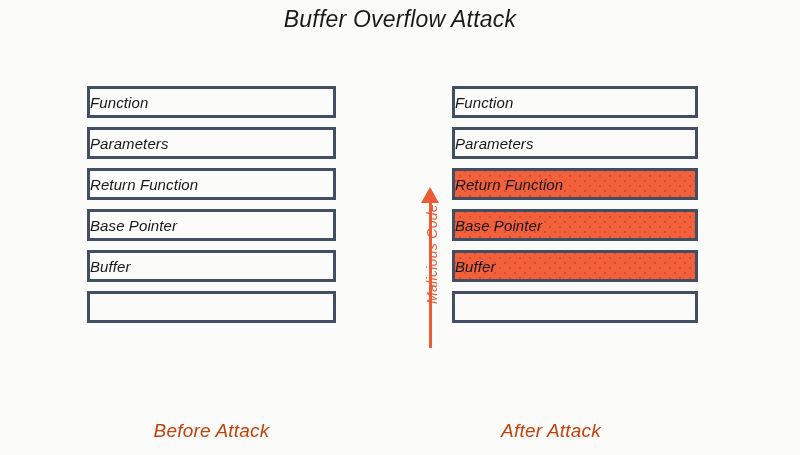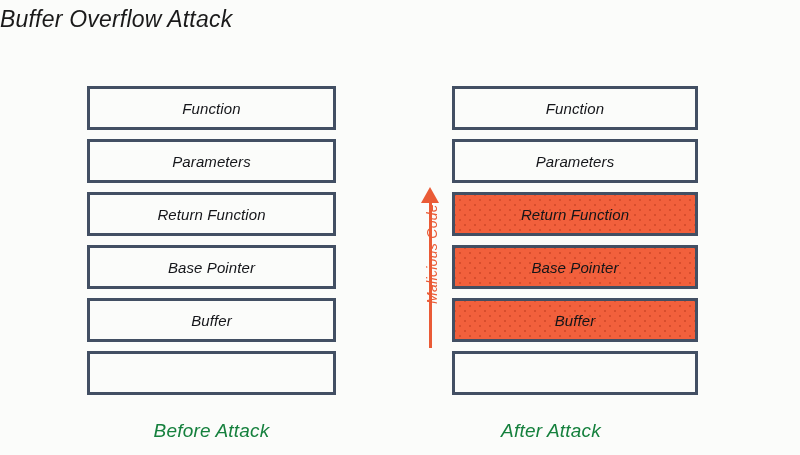--- a/index.html
+++ b/index.html
@@ -19,47 +19,47 @@
     position: absolute;
     inset: 0;
   }
 
   
   #title {
     position: absolute;
     top: 6px;
     left: 0;
     width: 800px;
-    text-align: left;
+    text-align: center;
     font-size: 23px;
     font-style: italic;
     font-weight: 400;
     color: #1a1a1a;
     letter-spacing: 0.2px;
   }
 
   
   .stack {
     position: absolute;
     top: 86px;
   }
   #stack-before { left: 87px; width: 249px; }
   #stack-after  { left: 452px; width: 246px; }
 
   
   .frame {
     position: relative;
     box-sizing: border-box;
-    height: 44px;
+    height: 32px;
     margin-bottom: 9px;
     border: 3px solid #424f63;
     background: #fbfcfa;
     display: flex;
     align-items: center;
-    justify-content: center;
+    justify-content: flex-start;
   }
   .frame:last-child { margin-bottom: 0; }
 
   .frame-label {
     font-size: 15px;
     font-style: italic;
     color: #15161a;
     letter-spacing: 0.1px;
     line-height: 1;
     position: relative;
@@ -118,21 +118,21 @@
     letter-spacing: 0.3px;
   }
 
   
   .column-caption {
     position: absolute;
     top: 420px;
     text-align: center;
     font-size: 19px;
     font-style: italic;
-    color: #15803d;
+    color: #c2410c;
     letter-spacing: 0.2px;
   }
   #caption-before { left: 87px; width: 249px; }
   #caption-after  { left: 428px; width: 246px; }
 </style>
 </head>
 <body>
 
 <div id="diagram">
 

